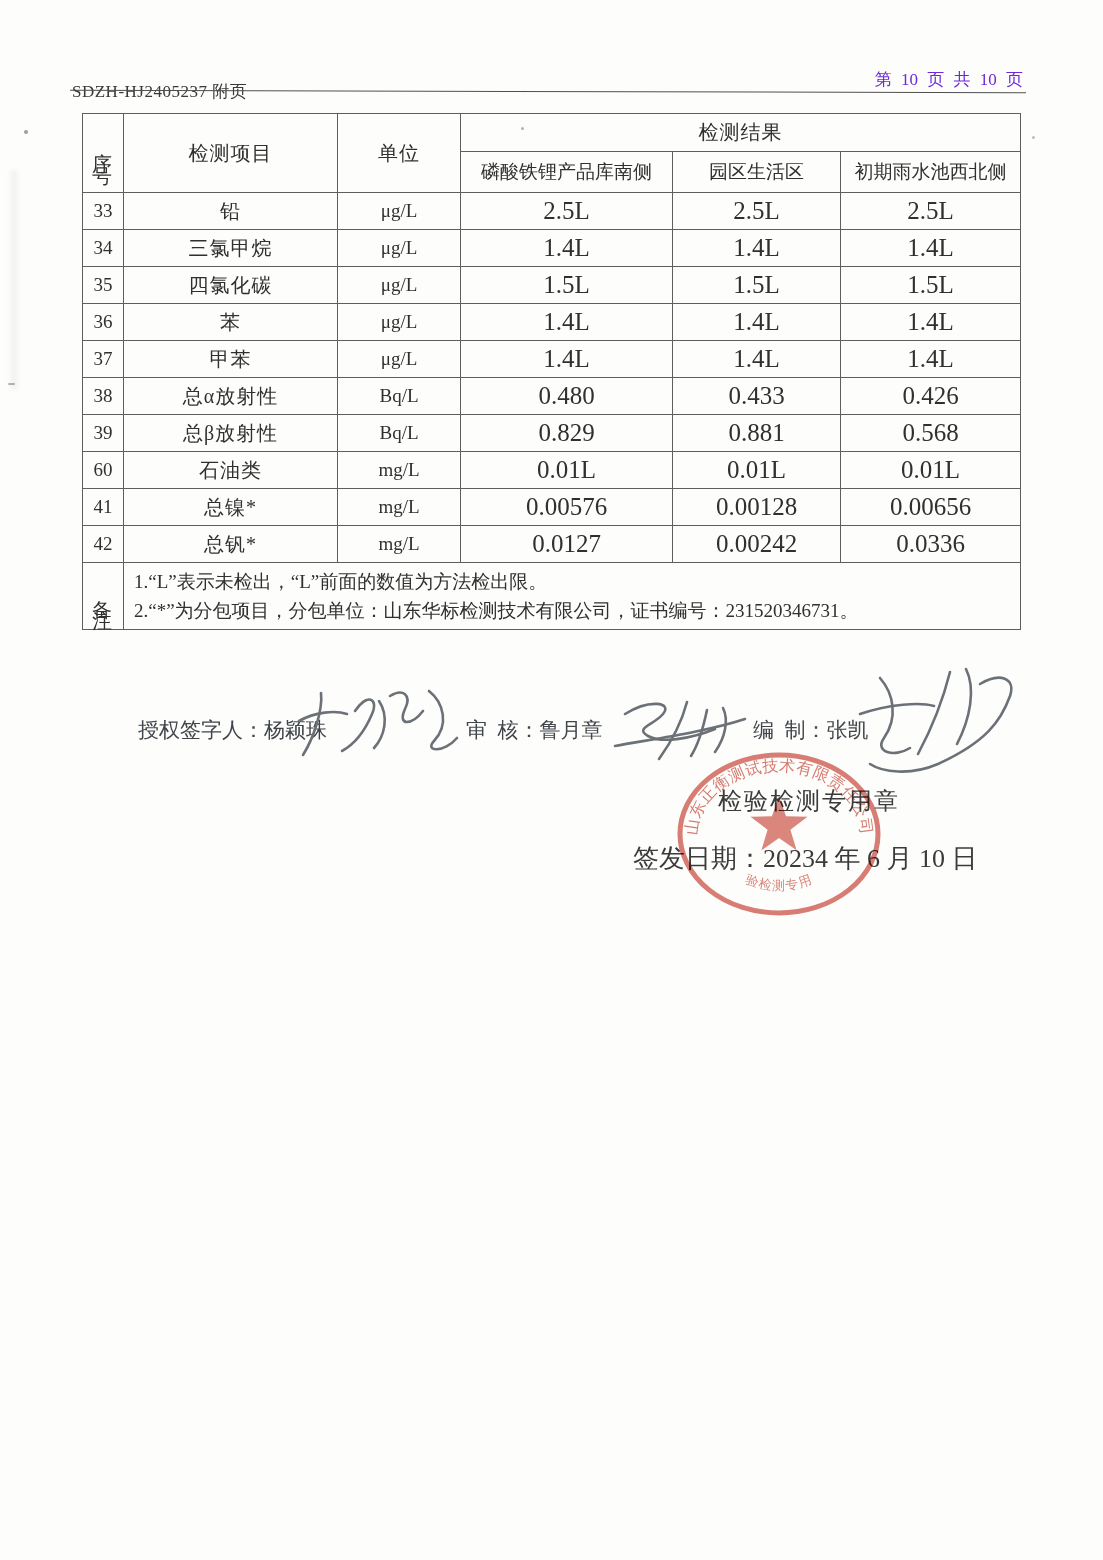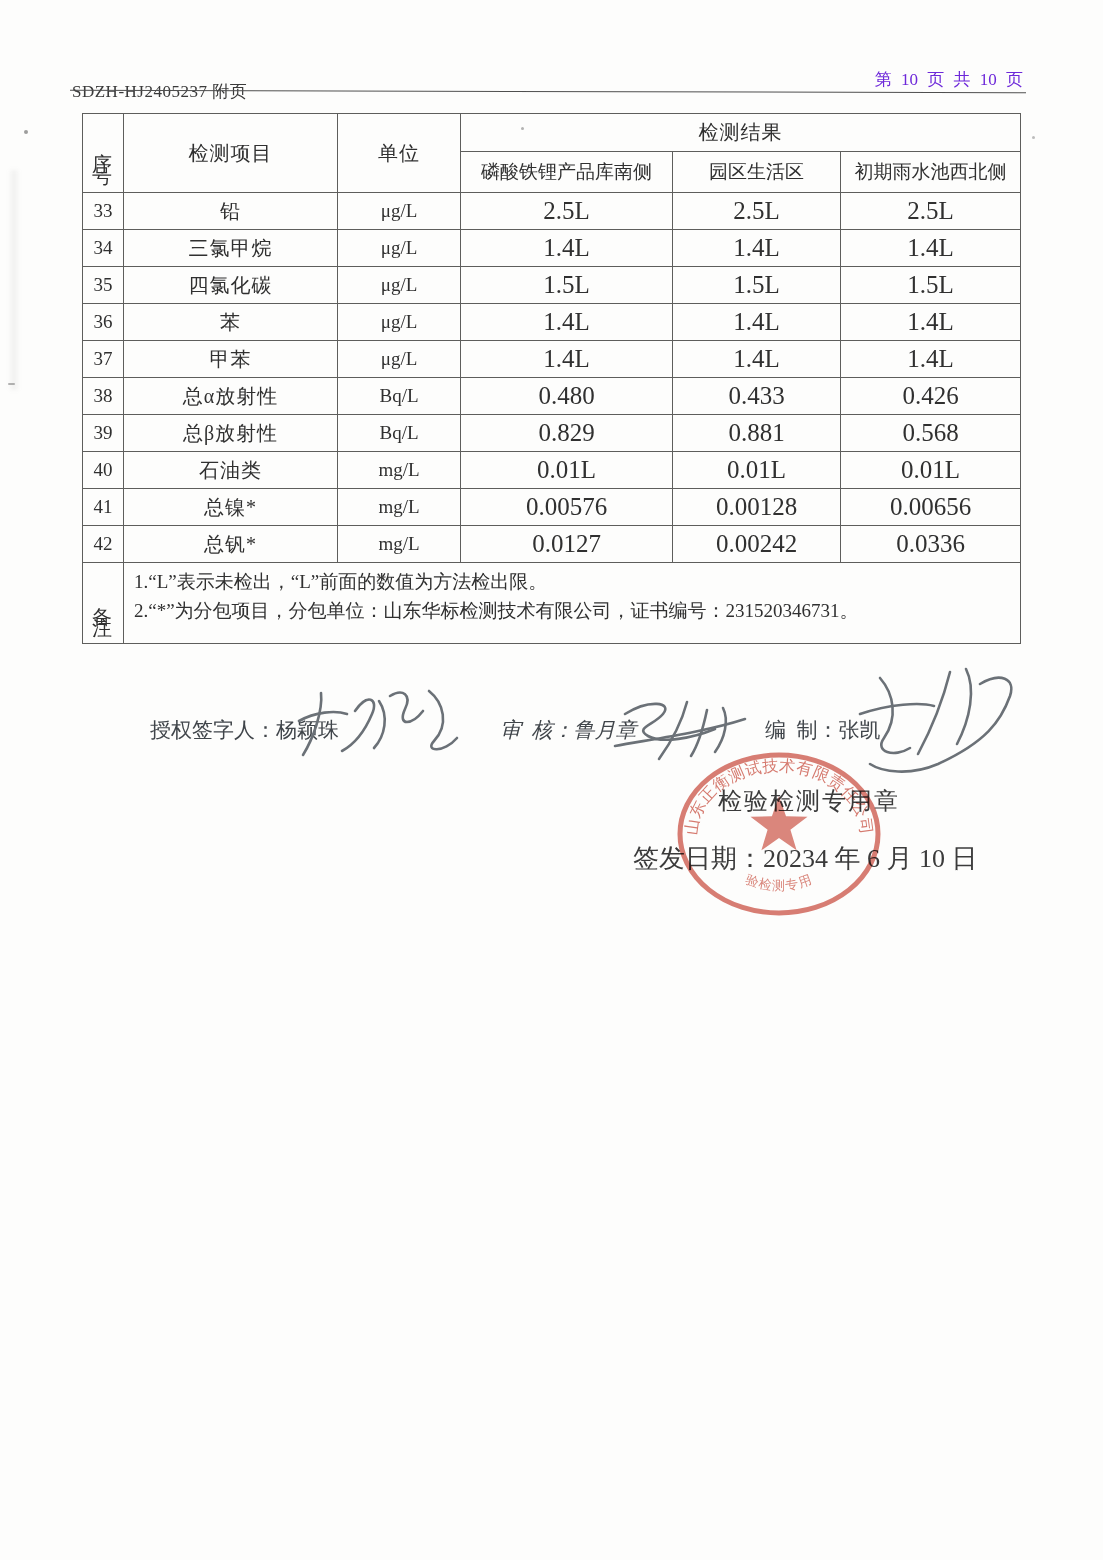--- a/index.html
+++ b/index.html
@@ -23,30 +23,30 @@
     border:1.5px solid #5e5e5c; font-weight:normal;
     text-align:center; vertical-align:middle; color:#303030;
   }
   .h-main { font-size:20px; letter-spacing:1px; }
   .h-site { font-size:19px; }
   .c-no   { font-size:19px; }
   .c-item { font-size:20px; letter-spacing:1px; }
   .c-unit { font-size:19px; }
   .c-val  { font-size:25px; }
   .v-label{ writing-mode:vertical-rl; text-orientation:upright; font-size:20px; letter-spacing:14px; margin:0 auto; }
-  .notes-cell { text-align:left !important; padding:4px 8px 18px 10px; }
+  .notes-cell { text-align:left !important; padding:4px 8px 4px 10px; }
   .notes-cell .note-line { font-size:19px; line-height:29px; white-space:nowrap; }
 
   
   .report-end { position:absolute; left:82px; top:646px; width:938px; text-align:center;
     font-size:23px; font-weight:bold; letter-spacing:1px; color:#2e2e2e; }
 
   
-  .sig-label { position:absolute; top:716px; font-size:21px; color:#40454a; white-space:pre;margin-left:12px; }
-  .lbl-auth { left:138px; } .lbl-review { left:488px;font-style:italic; } .lbl-prepare { left:753px; }
+  .sig-label { position:absolute; top:716px; font-size:21px; color:#40454a; white-space:pre; }
+  .lbl-auth { left:138px; } .lbl-review { left:466px; } .lbl-prepare { left:753px; }
   .sig-svg { position:absolute; }
   .sig1 { left:293px; top:681px; } .sig2 { left:603px; top:690px; } .sig3 { left:838px; top:664px; }
   .sig-svg path { fill:none; stroke:#6b7177; stroke-width:2.6; stroke-linecap:round; stroke-linejoin:round; }
 
   
   .stamp-caption { position:absolute; left:718px; top:785px; font-size:24px; letter-spacing:2px; color:#3b3b3b; }
   .issue-date    { position:absolute; left:633px; top:841px; font-size:26px; color:#3b3b3b; white-space:pre;text-align:right; }
   .stamp { position:absolute; left:674px; top:748px; mix-blend-mode:multiply; opacity:.82; }
 
   
@@ -146,21 +146,21 @@
       </tr>
       <tr style="height:37px;">
         <td class="c-no">39</td>
         <td class="c-item">总β放射性</td>
         <td class="c-unit">Bq/L</td>
         <td class="c-val">0.829</td>
         <td class="c-val">0.881</td>
         <td class="c-val">0.568</td>
       </tr>
       <tr style="height:37px;">
-        <td class="c-no">40</td>
+        <td class="c-no">60</td>
         <td class="c-item">石油类</td>
         <td class="c-unit">mg/L</td>
         <td class="c-val">0.01L</td>
         <td class="c-val">0.01L</td>
         <td class="c-val">0.01L</td>
       </tr>
       <tr style="height:37px;">
         <td class="c-no">41</td>
         <td class="c-item">总镍*</td>
         <td class="c-unit">mg/L</td>

